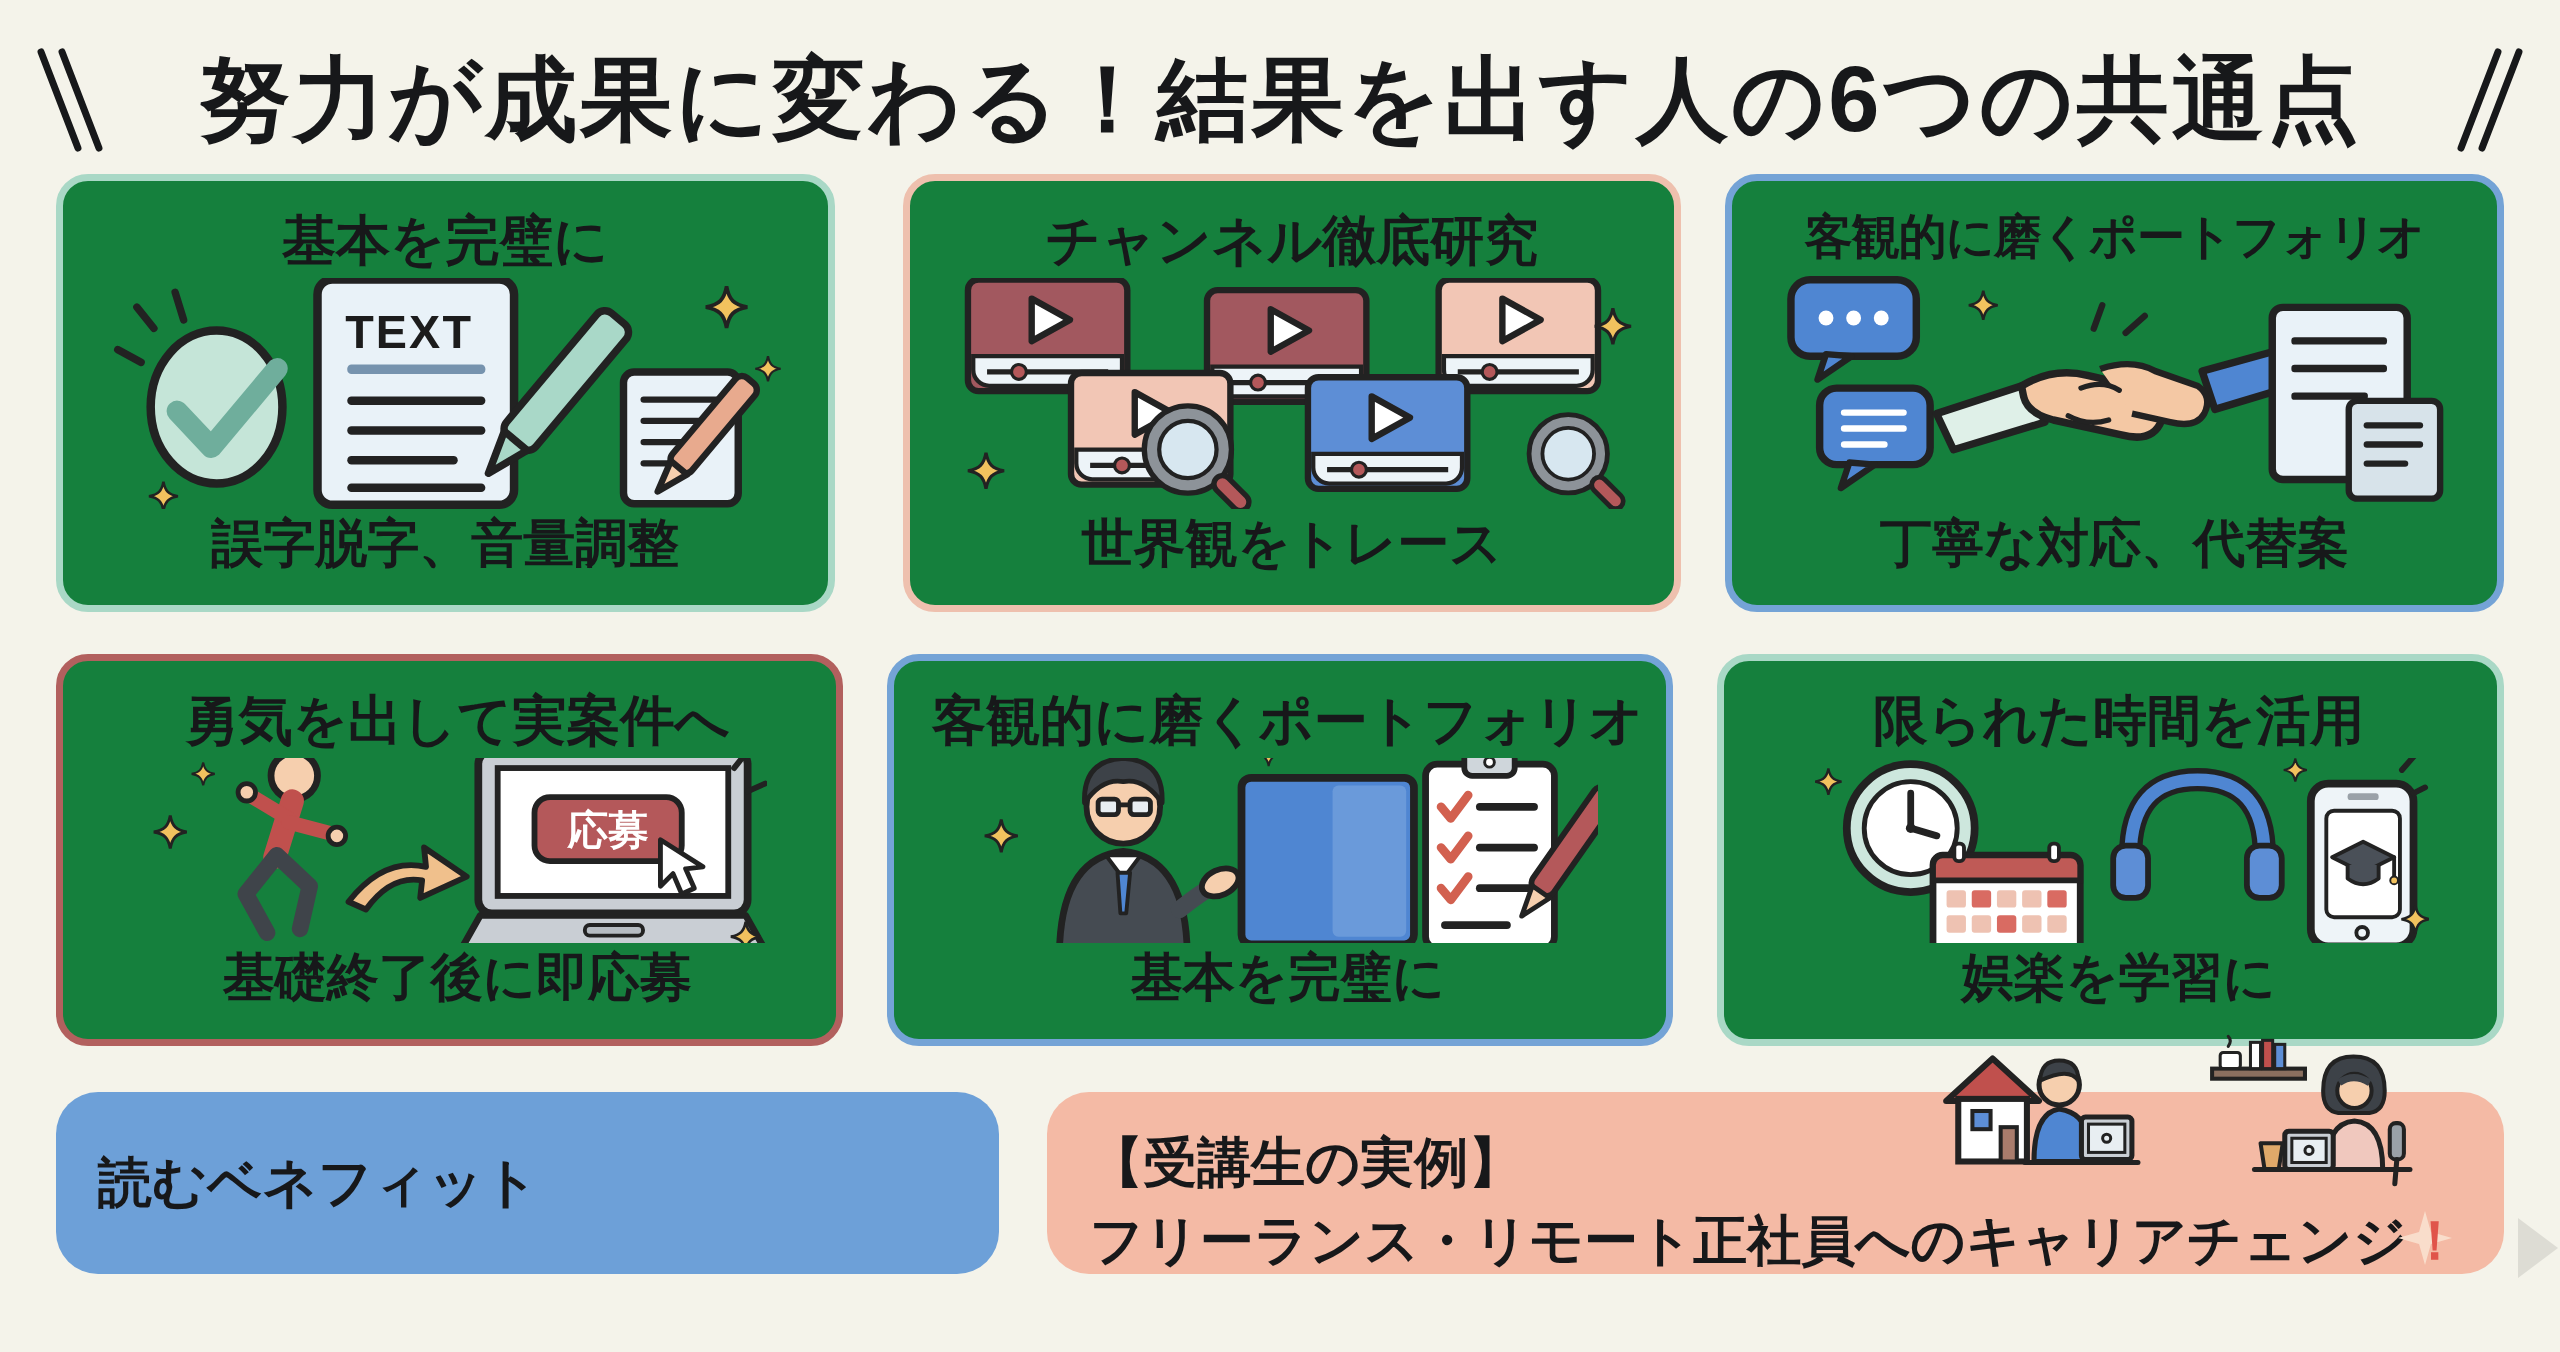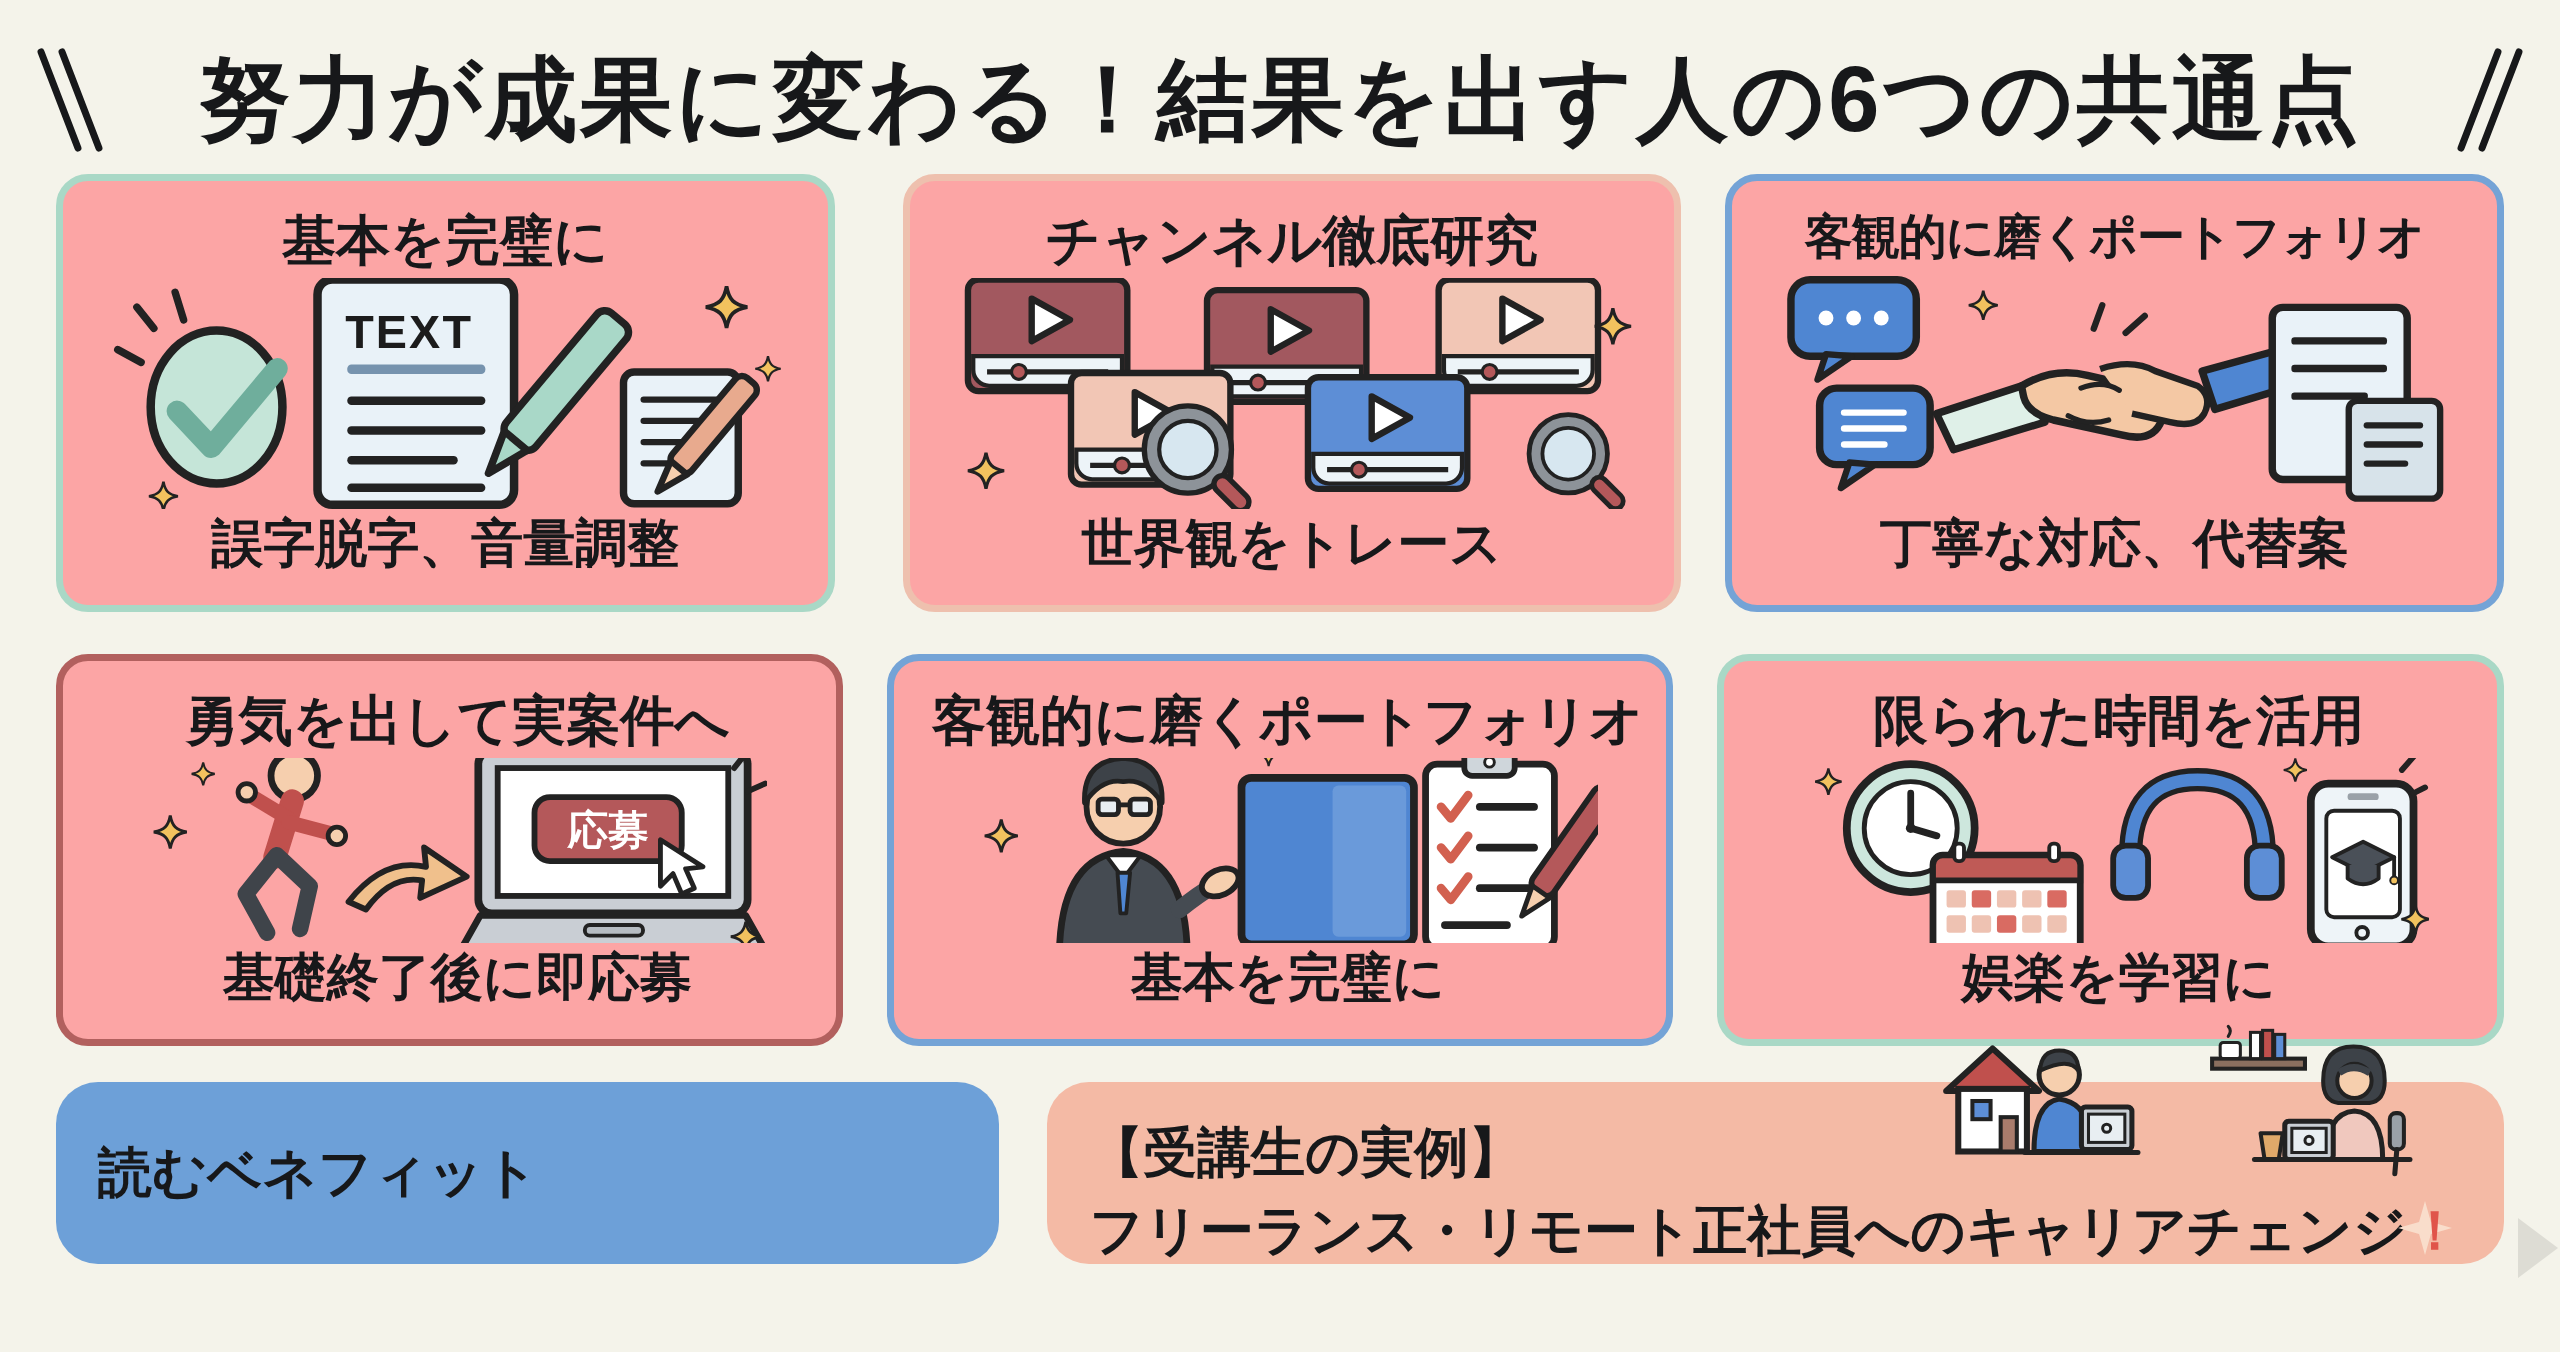--- a/index.html
+++ b/index.html
@@ -22,41 +22,41 @@
   .slash-group { display:flex; gap:14px; }
   .slash { width:7px; height:110px; background:#17181a; border-radius:4px; }
   .slash-left  .slash { transform:rotate(-21deg); }
   .slash-right .slash { transform:rotate(21deg); }
 
   
   .cards-row { display:flex; gap:44px; margin-top:14px; }
   .cards-row + .cards-row { margin-top:42px; }
   .card {
     flex:1 1 0;
-    background:#fca5a5;
+    background:#15803d;
     border:7px solid #ccc;
     border-radius:32px;
     display:flex; flex-direction:column; align-items:center; justify-content:space-between;
     padding:24px 16px 26px;
   }
   .row1 .card { height:438px; }
   .row2 .card { height:392px;padding-left:32px; }
   .card--mint   { border-color:#a9d8c6; }
   .card--salmon { border-color:#eec0ae;margin-left:24px; }
   .card--blue   { border-color:#74a3d6; }
   .card--red    { border-color:#b2605e; }
   .card-title   { font-size:54px; font-weight:800; white-space:nowrap; }
   .card-title--long { font-size:48px; letter-spacing:-1px; }
   .card-caption { font-size:52px; font-weight:800; white-space:nowrap; }
   .card-art { flex:1; display:flex; align-items:center; justify-content:center; width:100%; overflow:hidden; }
   .row1 .card-art svg { width:680px; height:auto; }
   .row2 .card-art svg { width:620px; height:auto; }
 
   
-  .bottom-row { display:flex; gap:48px; margin-top:36px; height:182px; }
+  .bottom-row { display:flex; gap:48px; margin-top:46px; height:182px; }
   .benefit-box {
     width:1000px; background:#6da0d8; border-radius:42px;
     padding:20px 42px; display:flex; flex-direction:column; justify-content:center; gap:6px;
   }
   .benefit-box .line { font-size:54px; font-weight:800; white-space:nowrap; }
   .example-box {
     flex:1; background:#f4baa5; border-radius:42px; position:relative;
     padding:35px 42px; display:flex; flex-direction:column; justify-content:flex-start; gap:5px;
   }
   .example-box .line { font-size:54px; font-weight:800; white-space:nowrap; }

